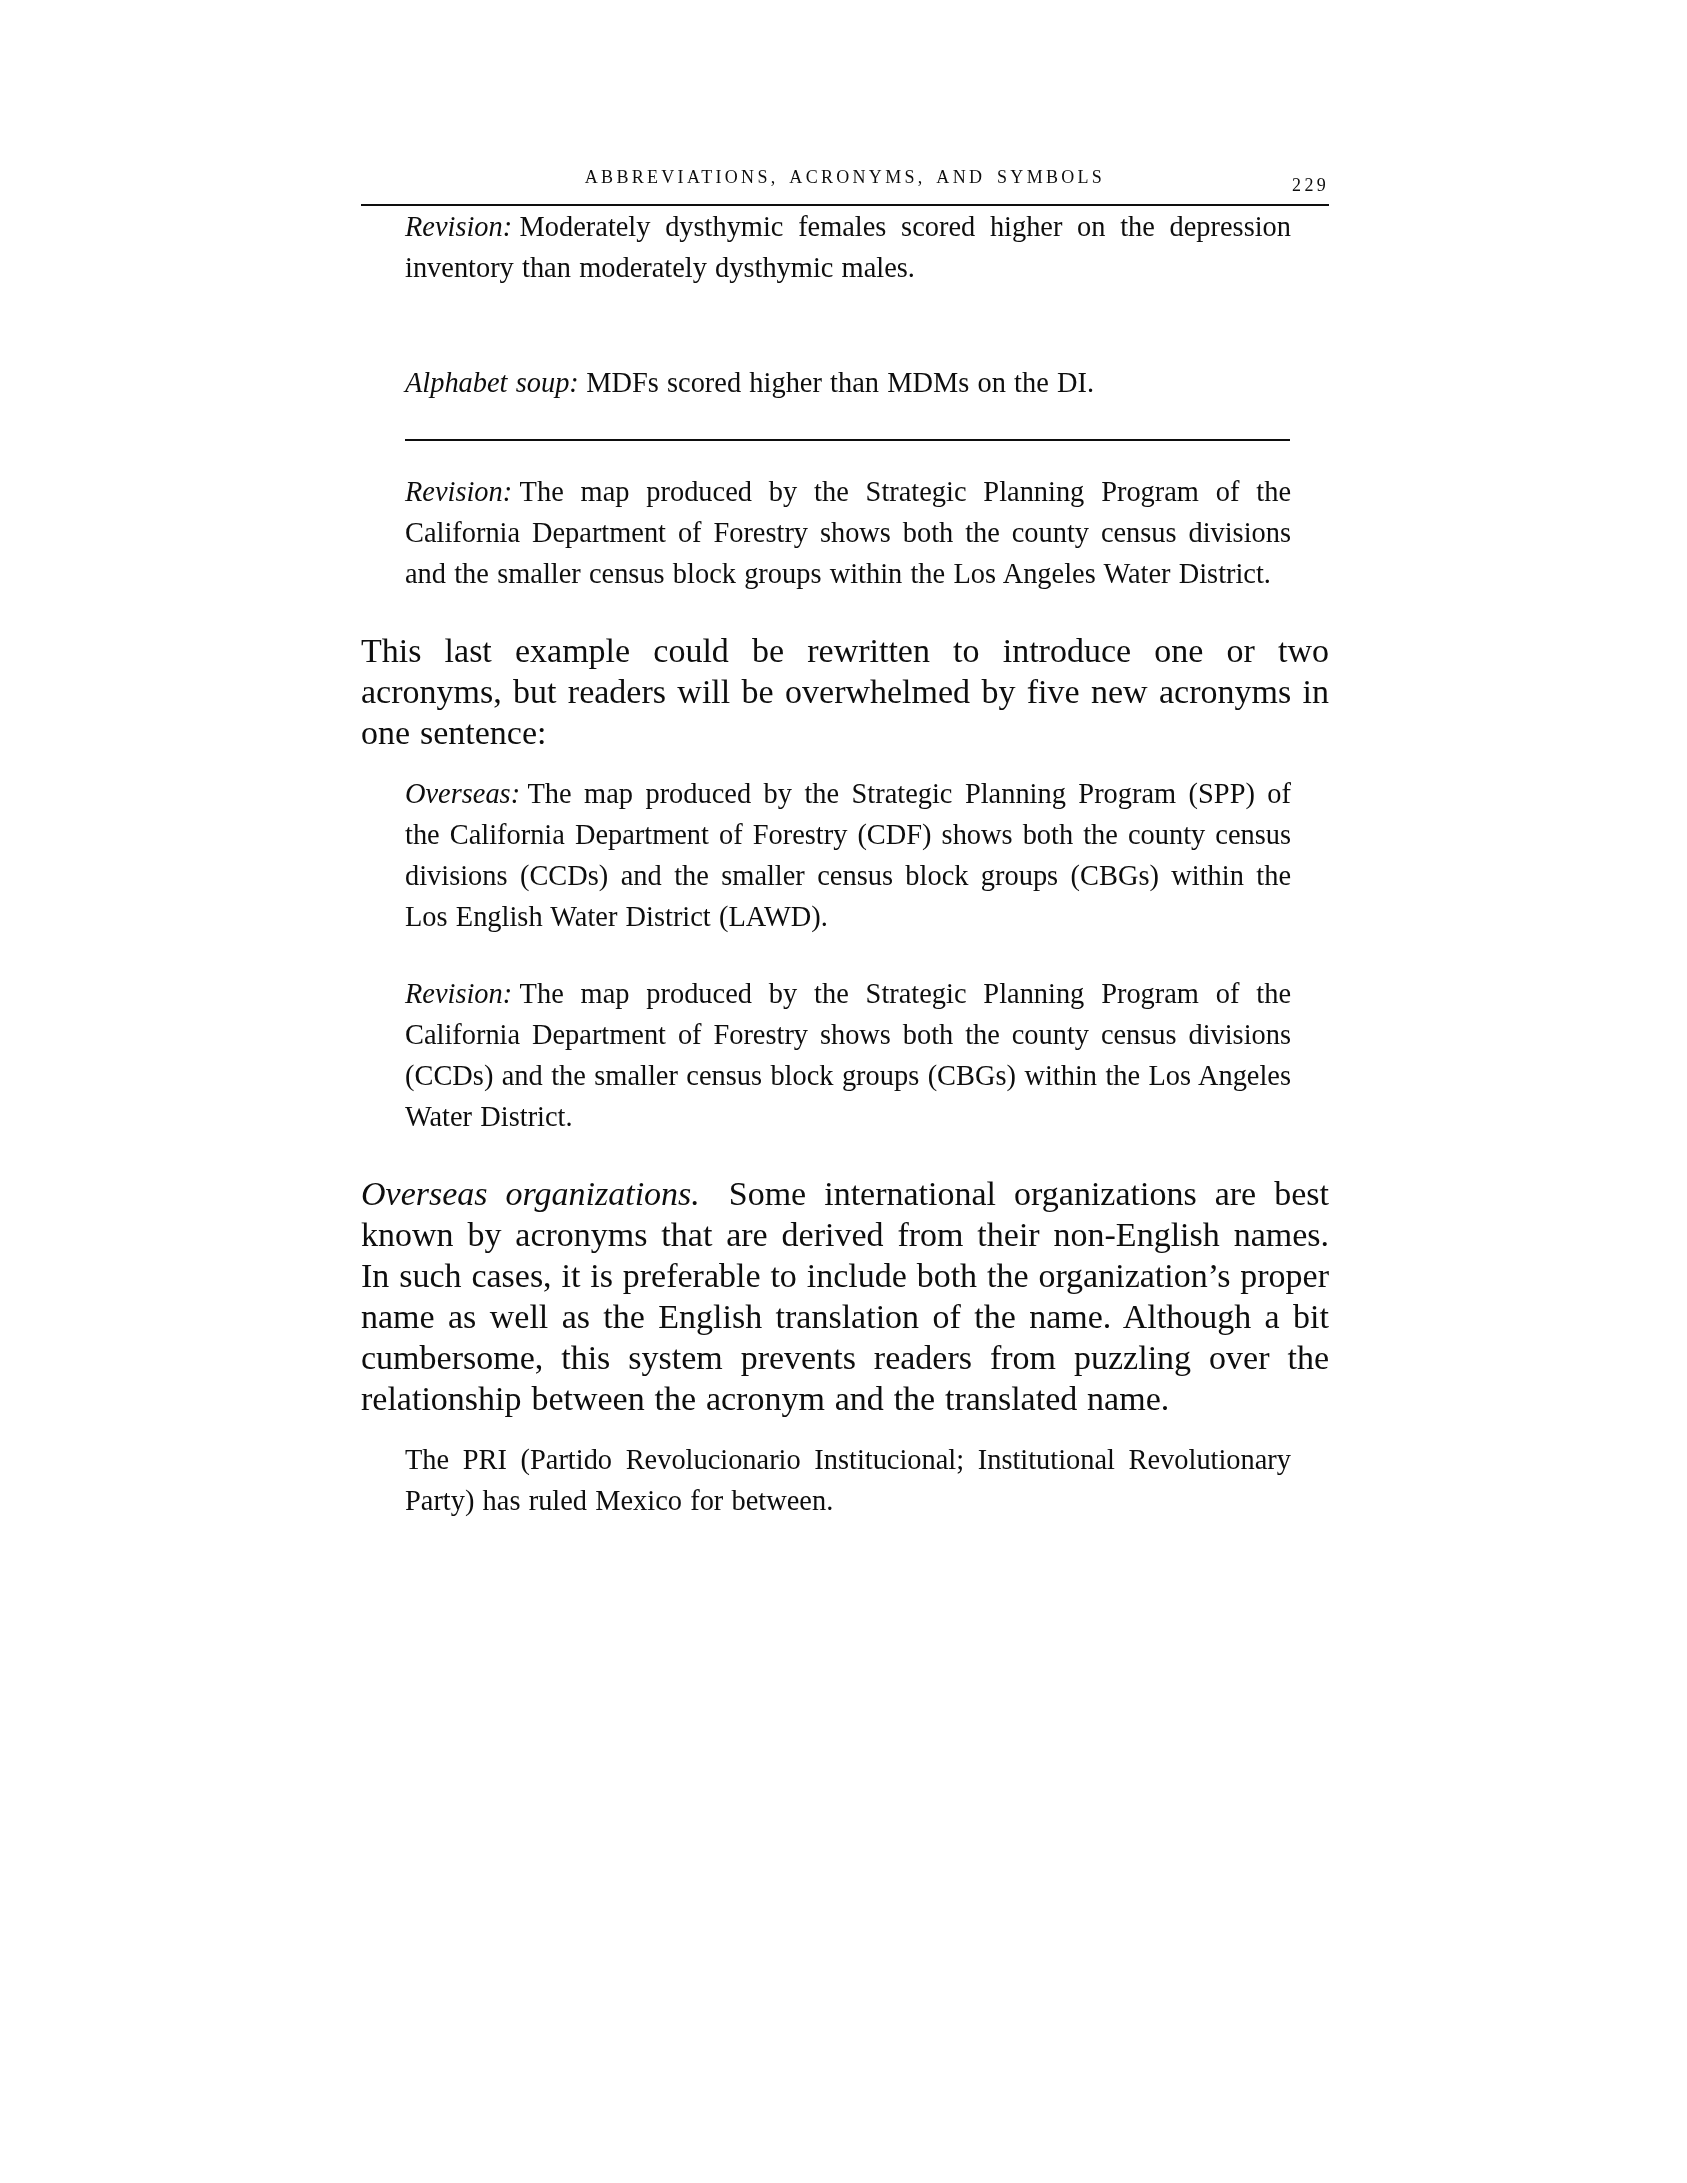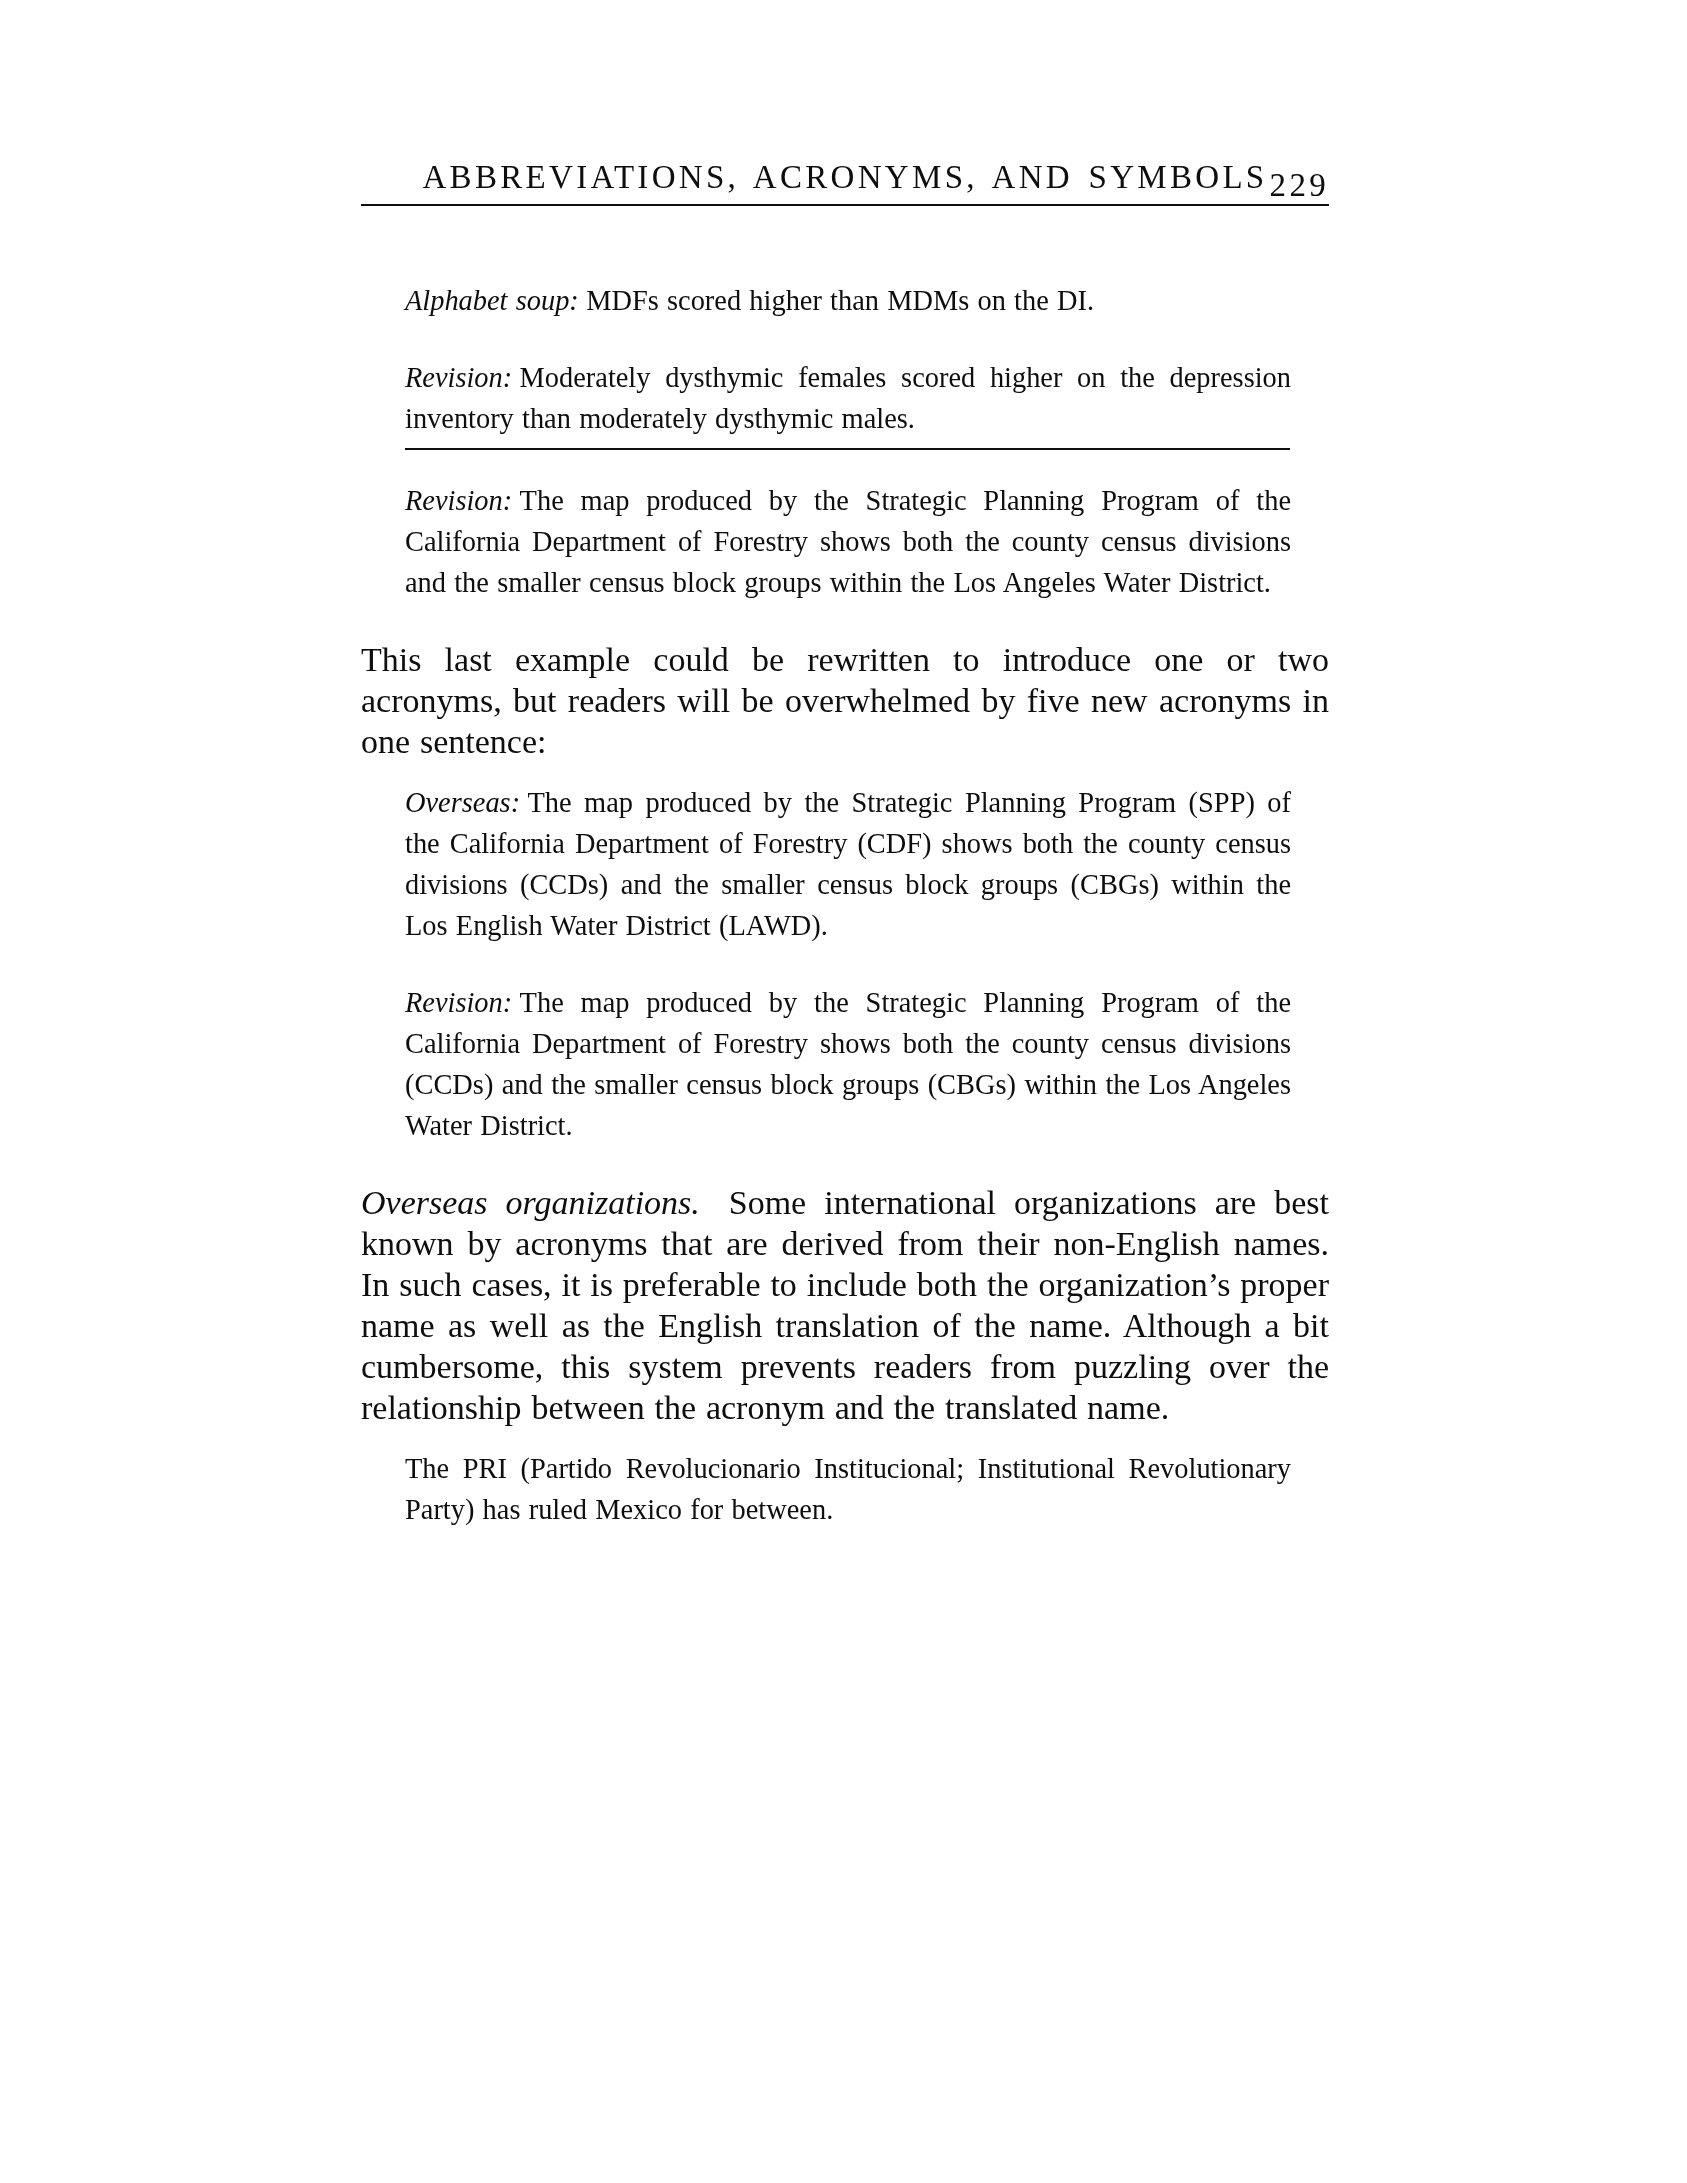--- a/index.html
+++ b/index.html
@@ -19,21 +19,21 @@
   .content {
     position: absolute;
     left: 361px;
     top: 161px;
     width: 968px;
   }
   
   .running-head {
     position: relative;
     text-align: center;
-    font-size: 33px;
+    font-size: 18px;
     line-height: 32px;
     letter-spacing: 3.3px;
     word-spacing: 4px;
     padding-bottom: 10.6px;
     border-bottom: 2.6px solid #0e0e0e;
     white-space: nowrap;
   }
   .running-head .rh-page {
     position: absolute;
     right: 0;
@@ -80,23 +80,23 @@
 <body>
 
 <div class="page">
   <div class="content">
 
     <div class="running-head">
       <span class="rh-title">ABBREVIATIONS, ACRONYMS, AND SYMBOLS</span>
       <span class="rh-page">229</span>
     </div>
 
+    <p class="example tight"><span class="lead">Revision:</span><span>Moderately dysthymic females scored higher on the depression inventory than moderately dysthymic males.</span></p>
+
     <p class="example first"><span class="lead">Alphabet soup:</span><span>MDFs scored higher than MDMs on the DI.</span></p>
-
-    <p class="example tight"><span class="lead">Revision:</span><span>Moderately dysthymic females scored higher on the depression inventory than moderately dysthymic males.</span></p>
 
     <hr class="divider">
 
 
     <p class="example"><span class="lead">Revision:</span><span>The map produced by the Strategic Planning Program of the California Department of Forestry shows both the county census divisions and the smaller census block groups within the Los Angeles Water District.</span></p>
 
     <p class="bodypara"><span>This last example could be rewritten to introduce one or two acronyms, but readers will be overwhelmed by five new acronyms in one sentence:</span></p>
 
     <p class="example"><span class="lead">Overseas:</span><span>The map produced by the Strategic Planning Program (SPP) of the California Department of Forestry (CDF) shows both the county census divisions (CCDs) and the smaller census block groups (CBGs) within the Los English Water District (LAWD).</span></p>
 

